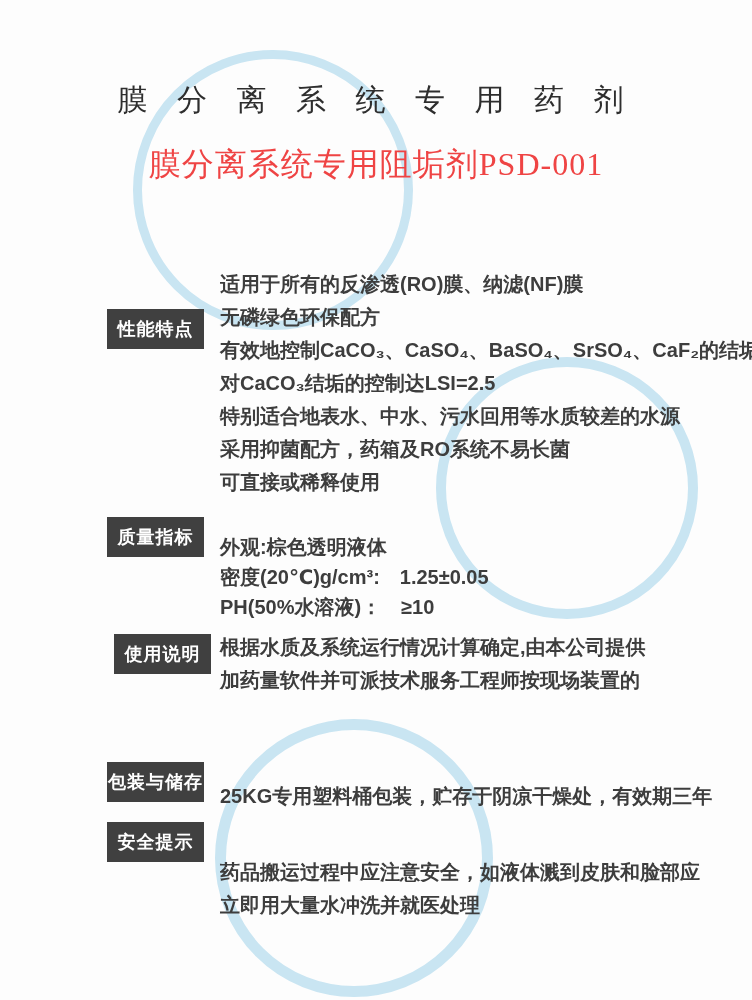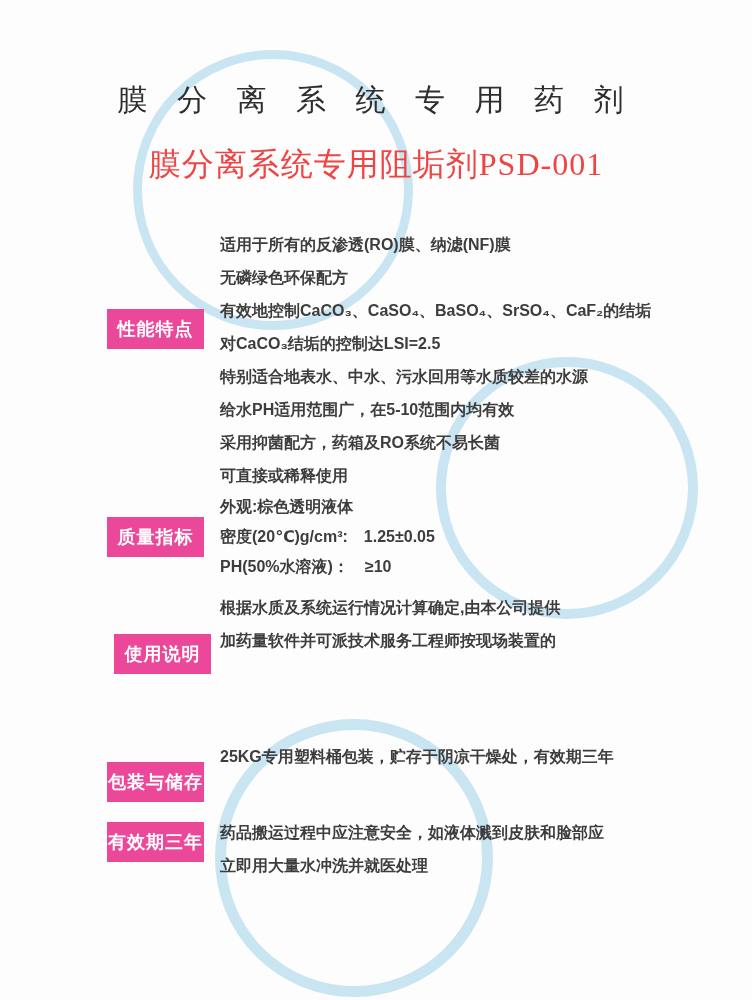--- a/index.html
+++ b/index.html
@@ -37,28 +37,28 @@
     text-align:center;
     font-family:"Liberation Serif","DejaVu Serif",serif;
     font-size:32px;font-weight:400;color:#ef4444;
     letter-spacing:1px;
     z-index:2;white-space:nowrap;
   }
   
   .section{position:absolute;left:0;width:752px;z-index:2;}
   .section-label{
     position:absolute;left:107px;width:97px;height:40px;
-    background:#ec4899;color:#ffffff;
+    background:#404040;color:#ffffff;
     display:flex;align-items:center;justify-content:center;
     font-size:18px;font-weight:bold;letter-spacing:1px;
     white-space:nowrap;
   }
   .section-content{
     position:absolute;left:220px;width:520px;
-    color:#3d3d3d;font-size:16px;font-weight:bold;
+    color:#3d3d3d;font-size:20px;font-weight:bold;margin-top:40px;
   }
   .line{height:33px;line-height:33px;white-space:nowrap;}
   .content-quality .line{height:30px;line-height:30px;}
   
   .label-features{top:309px;}   .content-features{top:228px;}
   .label-quality{top:517px;}    .content-quality{top:492px;}
   .label-usage{top:634px;margin-left:7px;}      .content-usage{top:591px;}
   .label-packing{top:762px;}    .content-packing{top:740px;}
   .label-safety{top:822px;}     .content-safety{top:816px;}
 </style>
@@ -75,21 +75,20 @@
   <div class="title-2">膜分离系统专用阻垢剂PSD-001</div>
 
   <div class="section">
     <div class="section-label label-features">性能特点</div>
     <div class="section-content content-features">
       <div class="line">适用于所有的反渗透(RO)膜、纳滤(NF)膜</div>
       <div class="line">无磷绿色环保配方</div>
       <div class="line">有效地控制CaCO₃、CaSO₄、BaSO₄、SrSO₄、CaF₂的结垢</div>
       <div class="line">对CaCO₃结垢的控制达LSI=2.5</div>
       <div class="line">特别适合地表水、中水、污水回用等水质较差的水源</div>
-      <div class="line">给水PH适用范围广，在5-10范围内均有效</div>
       <div class="line">采用抑菌配方，药箱及RO系统不易长菌</div>
       <div class="line">可直接或稀释使用</div>
     </div>
   </div>
 
   <div class="section">
     <div class="section-label label-quality">质量指标</div>
     <div class="section-content content-quality">
       <div class="line">外观:棕色透明液体</div>
       <div class="line">密度(20℃)g/cm³:　1.25±0.05</div>
@@ -106,20 +105,20 @@
   </div>
 
   <div class="section">
     <div class="section-label label-packing">包装与储存</div>
     <div class="section-content content-packing">
       <div class="line">25KG专用塑料桶包装，贮存于阴凉干燥处，有效期三年</div>
     </div>
   </div>
 
   <div class="section">
-    <div class="section-label label-safety">有效期三年</div>
+    <div class="section-label label-safety">安全提示</div>
     <div class="section-content content-safety">
       <div class="line">药品搬运过程中应注意安全，如液体溅到皮肤和脸部应</div>
       <div class="line">立即用大量水冲洗并就医处理</div>
     </div>
   </div>
 
 </div>
 
 </body></html>

